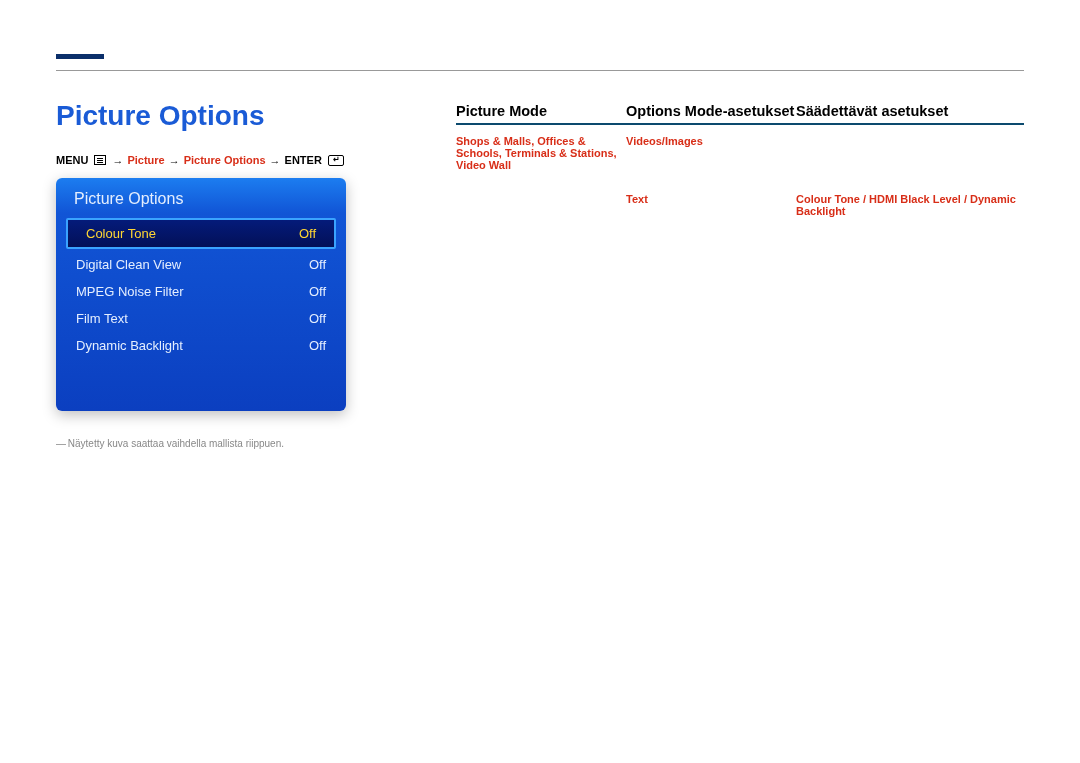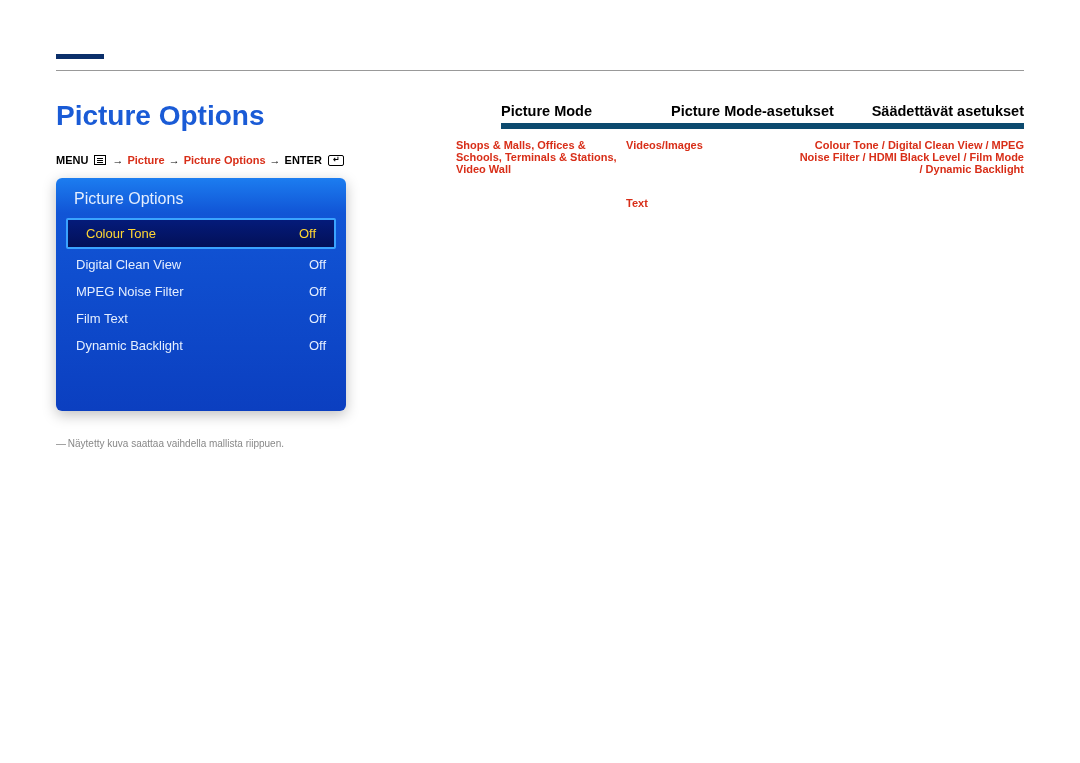--- a/index.html
+++ b/index.html
@@ -122,32 +122,31 @@
     }
     .footnote .dash { letter-spacing: -1px; }
     .table-wrap {
       position: absolute;
       left: 456px;
       top: 103px;
       right: 56px;
     }
     .table-head {
       display: flex;
-      border-bottom: 6px solid #0c4a6e;
+      border-bottom: 2px solid #0c4a6e;
       padding-bottom: 4px;
-      margin-left: 45px;
     }
     .table-head > div {
       font-size: 14.5px;
       font-weight: bold;
       color: #000;
     }
     .col1 { width: 170px; }
     .col2 { width: 170px; }
-    .col3 { flex: 1; text-align: right; }
+    .col3 { flex: 1; }
     .table-row {
       display: flex;
       padding: 10px 0 12px 0;
       font-size: 11px;
     }
     .red { color: #d82e18; }
     .red.bold, .table-row .red { font-weight: bold; }
     .table-row .red { font-weight: bold; }
   </style>
 </head>
@@ -196,28 +195,28 @@
 </div>
 
 <div class="footnote">
   <span class="dash">―</span>
   <span>Näytetty kuva saattaa vaihdella mallista riippuen.</span>
 </div>
 
 <div class="table-wrap">
   <div class="table-head">
     <div class="col1">Picture Mode</div>
-    <div class="col2">Picture Mode-asetukset</div>
+    <div class="col2">Options Mode-asetukset</div>
     <div class="col3">Säädettävät asetukset</div>
   </div>
 
   <div class="table-row">
     <div class="col1 red">Shops &amp; Malls, Offices &amp; Schools, Terminals &amp; Stations, Video Wall</div>
     <div class="col2 red">Videos/Images</div>
-    <div class="col3 red">Colour Tone / Digital Clean View / MPEG Noise Filter / HDMI Black Level / Film Mode / Dynamic Backlight</div>
   </div>
 
   <div class="table-row">
     <div class="col1 red"></div>
     <div class="col2 red">Text</div>
+    <div class="col3 red">Colour Tone / HDMI Black Level / Dynamic Backlight</div>
   </div>
 
 </div>
 
 </body></html>

